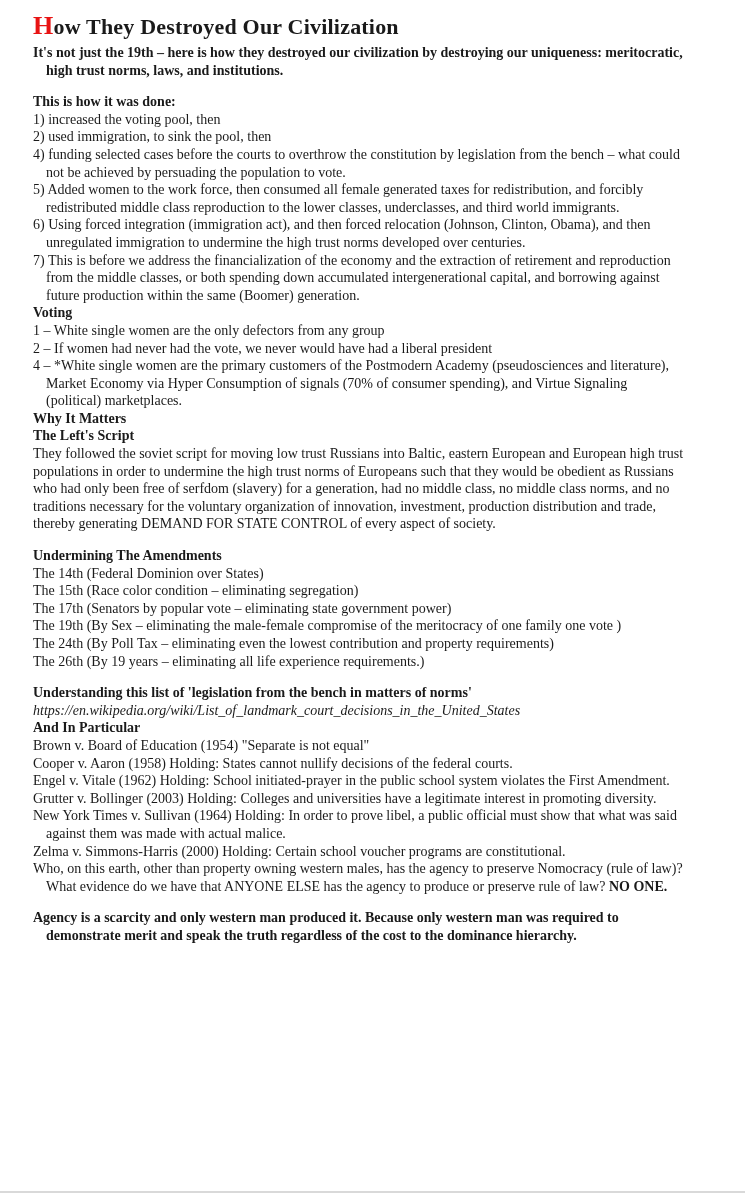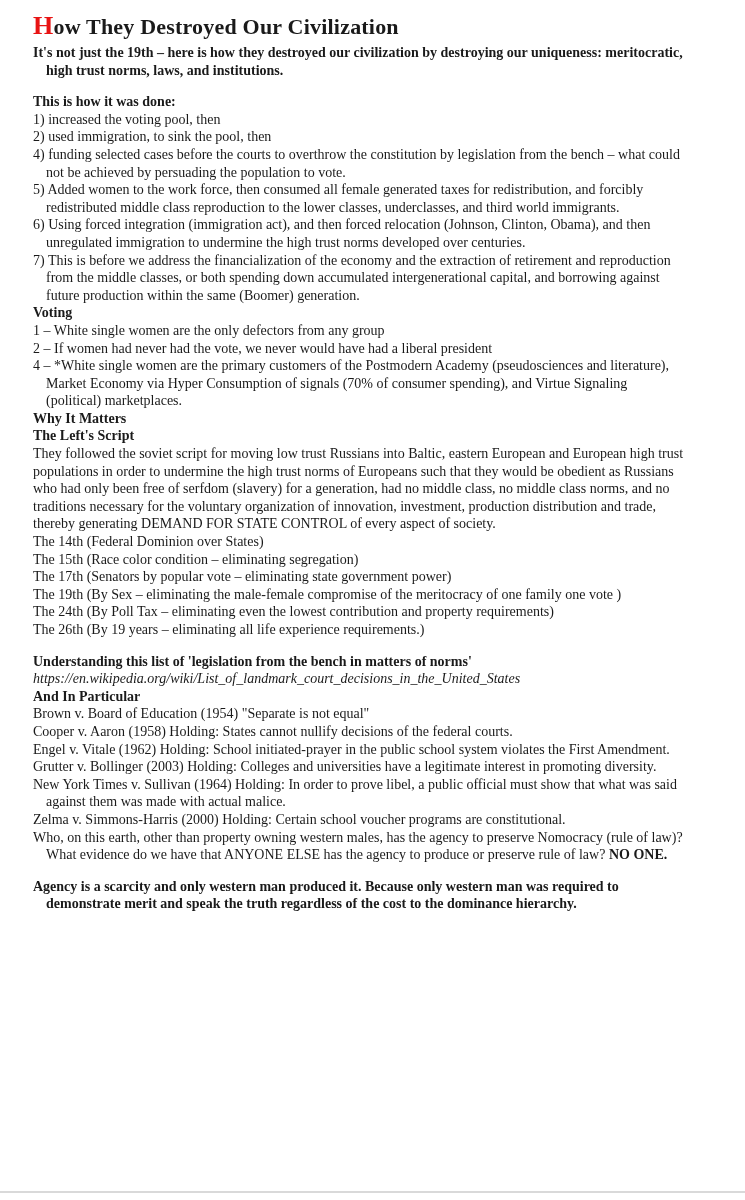--- a/index.html
+++ b/index.html
@@ -57,20 +57,21 @@
   <p class="b">Voting</p>
   <p class="hang">1 – White single women are the only defectors from any group</p>
   <p class="hang">2 – If women had never had the vote, we never would have had a liberal president</p>
   <p class="hang">4 – *White single women are the primary customers of the Postmodern Academy (pseudosciences and literature), Market Economy via Hyper Consumption of signals (70% of consumer spending), and Virtue Signaling (political) marketplaces.</p>
 
   <p class="b">Why It Matters</p>
 
   <p class="b">The Left's Script</p>
   <p>They followed the soviet script for moving low trust Russians into Baltic, eastern European and European high trust populations in order to undermine the high trust norms of Europeans such that they would be obedient as Russians who had only been free of serfdom (slavery) for a generation, had no middle class, no middle class norms, and no traditions necessary for the voluntary organization of innovation, investment, production distribution and trade, thereby generating DEMAND FOR STATE CONTROL of every aspect of society.</p>
 
+  <p class="b gap">Undermining The Amendments</p>
   <p class="hang">The 14th (Federal Dominion over States)</p>
   <p class="hang">The 15th (Race color condition – eliminating segregation)</p>
   <p class="hang">The 17th (Senators by popular vote – eliminating state government power)</p>
   <p class="hang">The 19th (By Sex – eliminating the male-female compromise of the meritocracy of one family one vote )</p>
   <p class="hang">The 24th (By Poll Tax – eliminating even the lowest contribution and property requirements)</p>
   <p class="hang">The 26th (By 19 years – eliminating all life experience requirements.)</p>
 
   <p class="b gap">Understanding this list of 'legislation from the bench in matters of norms'</p>
   <p class="url">https://en.wikipedia.org/wiki/List_of_landmark_court_decisions_in_the_United_States</p>
   <p class="b">And In Particular</p>

